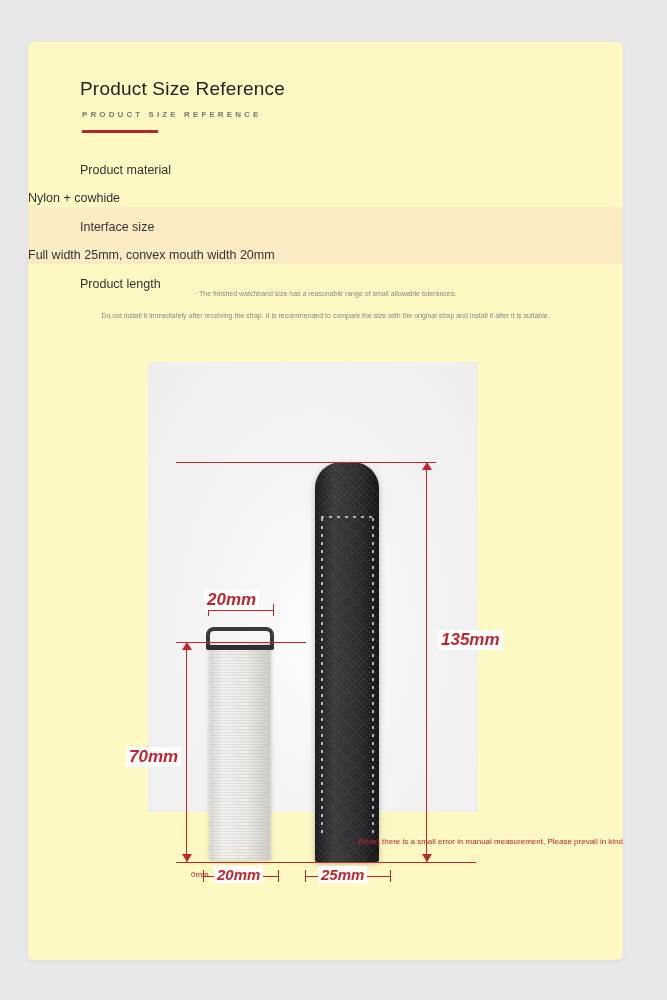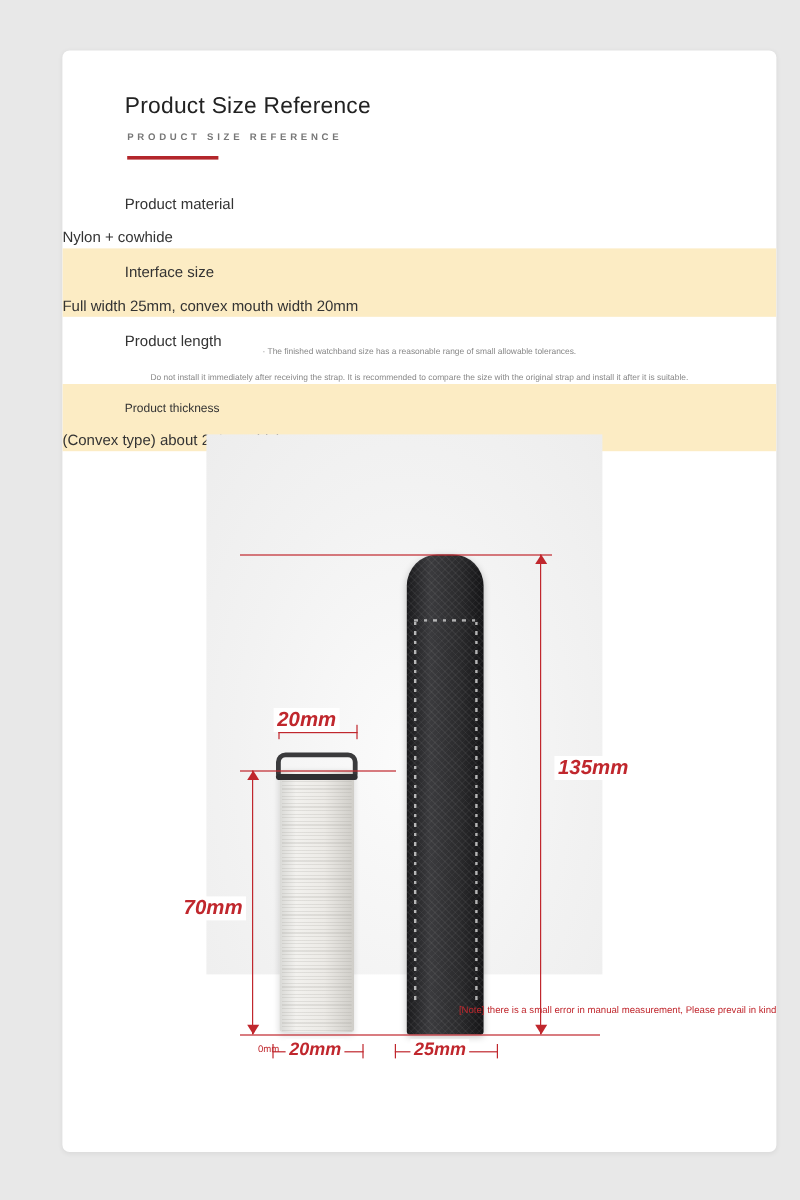--- a/index.html
+++ b/index.html
@@ -8,25 +8,25 @@
   }
   body {
     width: 667px;
     height: 1000px;
     background: #e8e8e8;
     font-family: "Liberation Sans", sans-serif;
     overflow: hidden;
   }
   .page {
     position: absolute;
-    left: 52px;
+    left: 28px;
     top: 42px;
     width: 595px;
     height: 918px;
-    background: #ffffff;
+    background: #fef9c3;
     border-radius: 6px;
     box-shadow: 0 1px 4px rgba(0,0,0,0.06);
     overflow: hidden;
   }
   .title {
     position: absolute;
     left: 52px;
     top: 36px;
     font-size: 19px;
     color: #222;
@@ -277,24 +277,20 @@
       <div class="k">Product material</div>
       <div class="v">Nylon + cowhide</div>
     </div>
     <div class="row alt">
       <div class="k">Interface size</div>
       <div class="v">Full width 25mm, convex mouth width 20mm</div>
     </div>
     <div class="row r3">
       <div class="k">Product length</div>
     </div>
-    <div class="row alt r4 small">
-      <div class="k">Product thickness</div>
-      <div class="v">(Convex type) about 2-4mm thick</div>
-    </div>
   </div>
 
   <div class="note-small n1">· The finished watchband size has a reasonable range of small allowable tolerances.</div>
   <div class="note-small n2">Do not install it immediately after receiving the strap. It is recommended to compare the size with the original strap and install it after it is suitable.</div>
 
   <div class="diagram">
     <div class="photo-bg"></div>
 
     <div class="strap-white"></div>
     <div class="buckle"></div>

